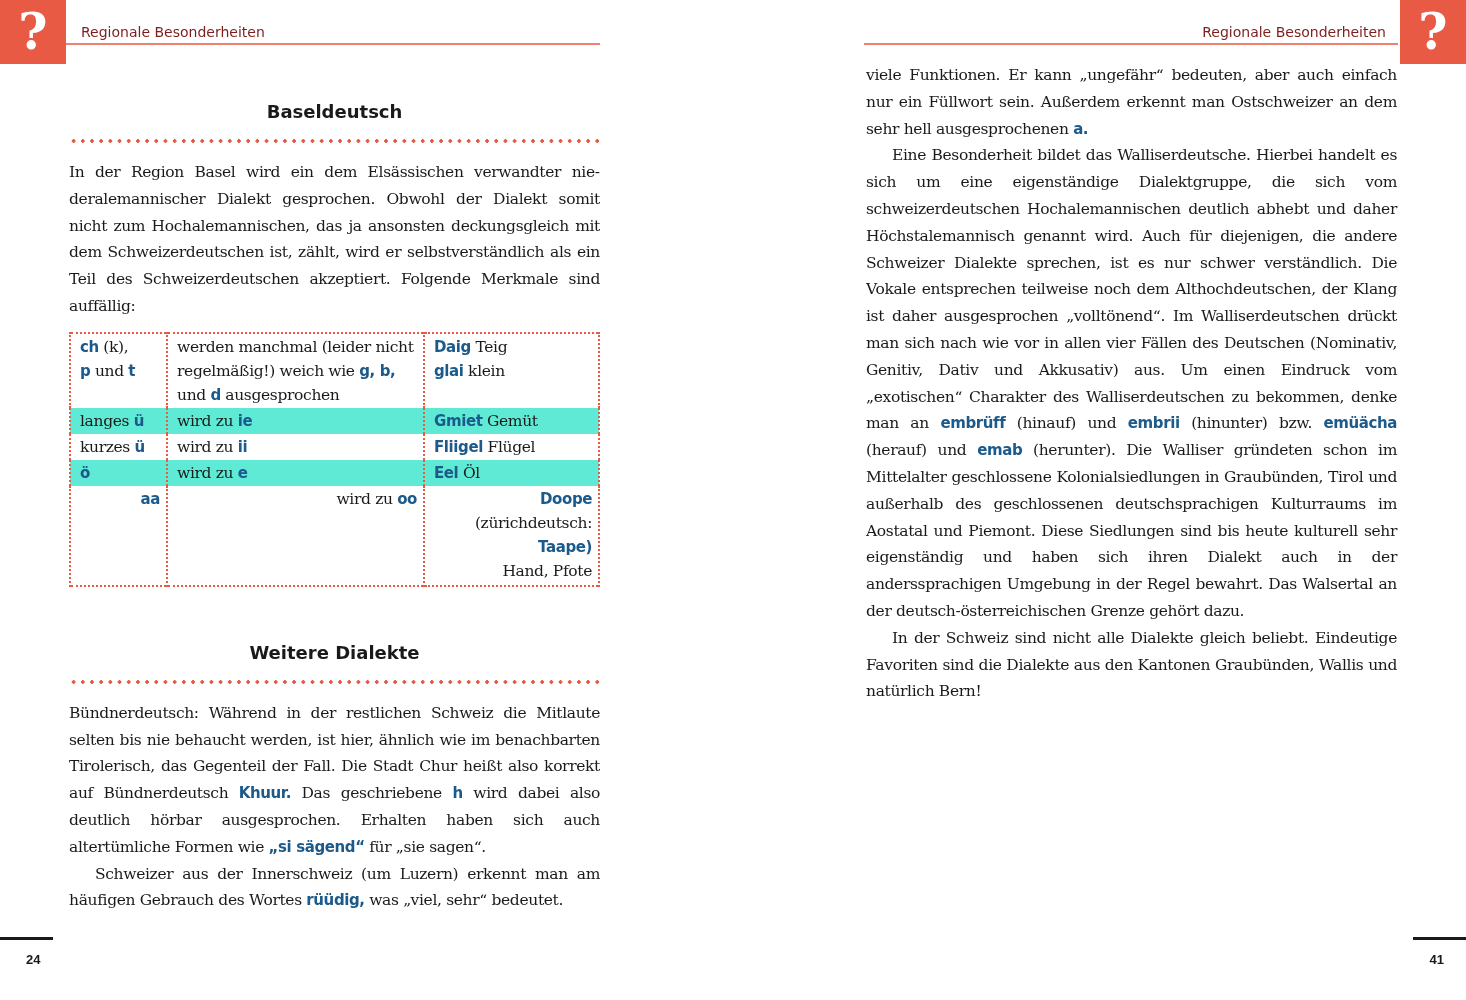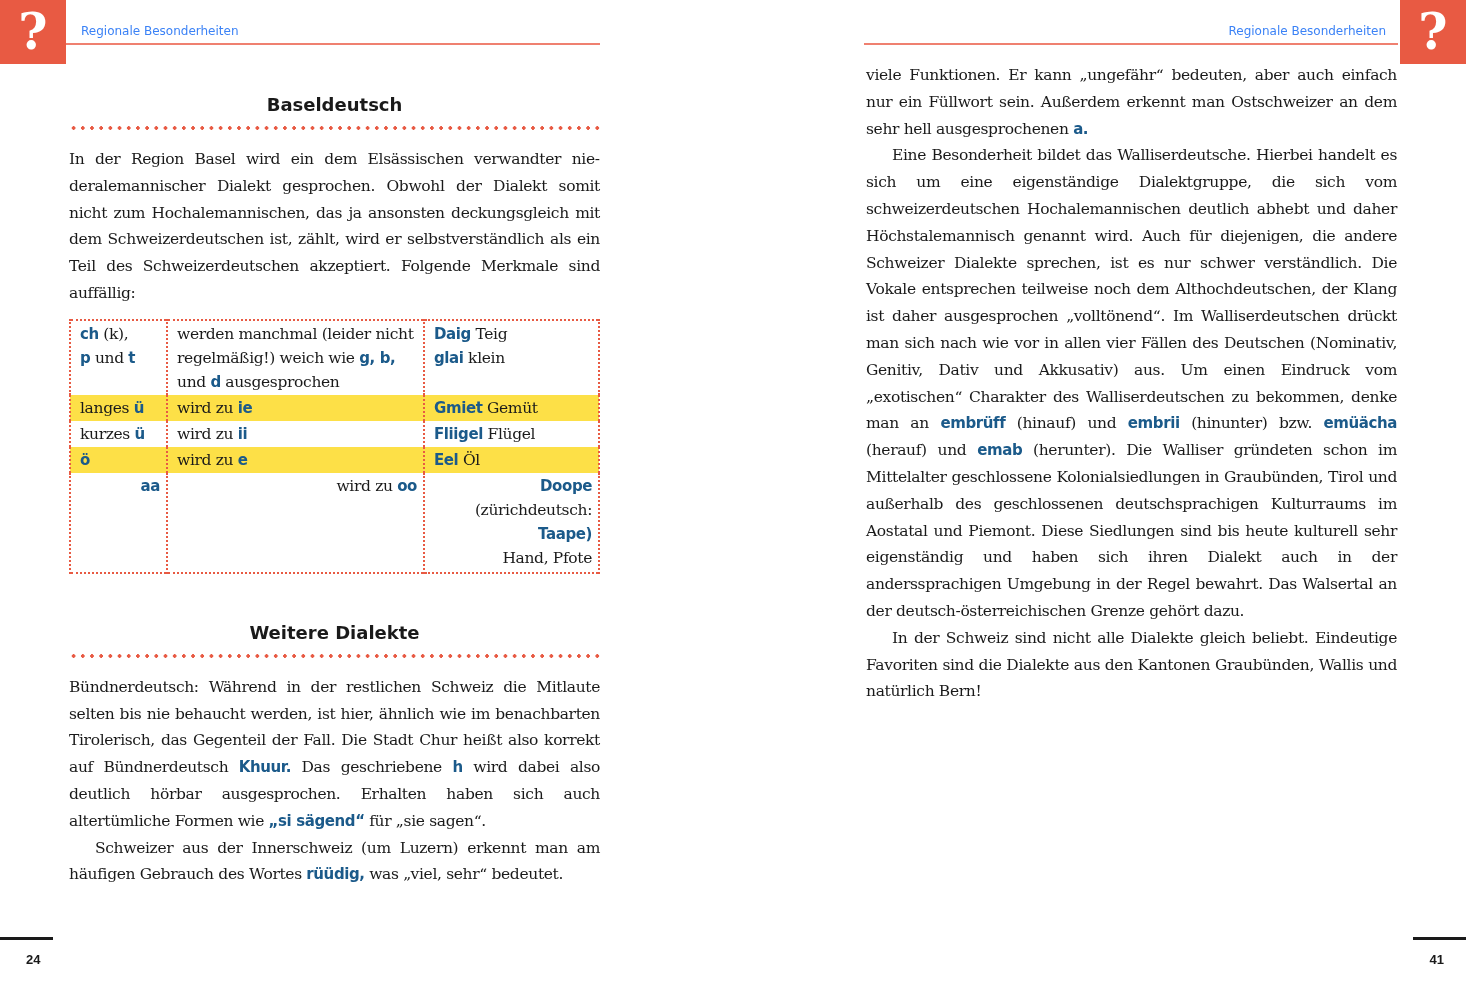--- a/index.html
+++ b/index.html
@@ -15,35 +15,35 @@
   .qbox {
     position:absolute; top:0; width:66px; height:64px; background:#e85a43;
     color:#fff; font-family:"DejaVu Serif", serif; font-weight:bold;
     font-size:50px; line-height:64px; text-align:center;
   }
   .page-left .qbox { left:0; }
   .page-right .qbox { right:0; }
 
   .running-head {
     position:absolute; top:24px; font-family:"DejaVu Sans", sans-serif;
-    font-size:12px; color:#3b82f6;
+    font-size:14px; color:#7f1d1d;
   }
   .page-left .running-head { left:81px; }
   .page-right .running-head { right:80px; }
   .head-rule { position:absolute; top:43px; height:2px; background:#ef8070; }
   .page-left .head-rule { left:66px; width:534px; }
   .page-right .head-rule { left:131px; width:534px; }
 
   .content { position:absolute; width:531px; }
   .page-left .content { left:69px; top:86px; }
   .page-right .content { left:133px; top:62px; }
 
   .sect-title {
     font-family:"DejaVu Sans", sans-serif; font-weight:bold; font-size:18px;
-    text-align:center; margin:5px; height:28px; line-height:28px;
+    text-align:center; margin:12px; height:28px; line-height:28px;
   }
   .dots {
     height:6px; margin:6px 0 15px 0;
     background-image:radial-gradient(circle, #e85a43 1.6px, transparent 2px);
     background-size:9.2px 6px; background-repeat:repeat-x;
   }
   p.body {
     margin:0; font-size:15.5px; line-height:26.8px; text-align:justify;
     hyphens:manual; letter-spacing:-0.35px;
   }
@@ -57,21 +57,21 @@
     width:531px; border-collapse:collapse; margin-top:12px;
     border:2px dotted #e85a43; font-size:15.5px; line-height:24px;
     letter-spacing:-0.35px;
   }
   table.merk td {
     vertical-align:top; padding:1px 6px 1px 9px;
     border-left:2px dotted #e85a43; border-right:2px dotted #e85a43;
   }
   table.merk td.c1 { width:80px; }
   table.merk td.c2 { width:240px; }
-  table.merk tr.shade td { background:#fde047; }
+  table.merk tr.shade td { background:#5eead4; }
   table.merk tr:last-child td { padding-bottom:2px;text-align:right; }
 
   .foot-rule { position:absolute; top:937px; width:53px; height:3px; background:#1a1a1a; }
   .page-left .foot-rule { left:0; }
   .page-right .foot-rule { right:0; }
   .page-num {
     position:absolute; top:952px; font-family:Liberation Sans, sans-serif;
     font-weight:bold; font-size:13px;
   }
   .page-left .page-num { left:26px; }

